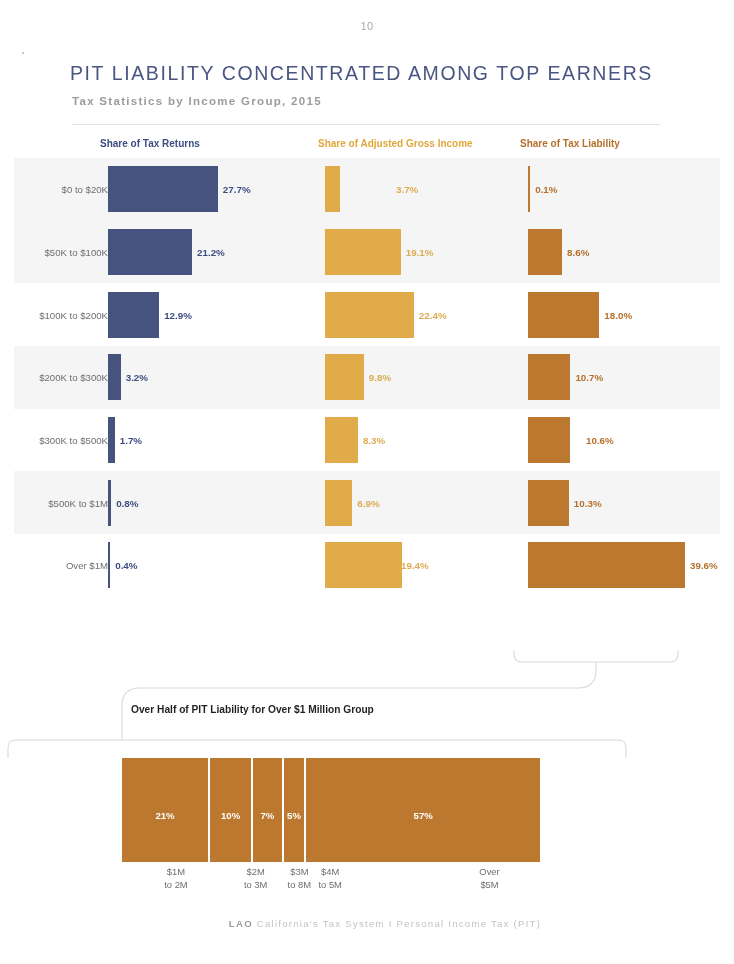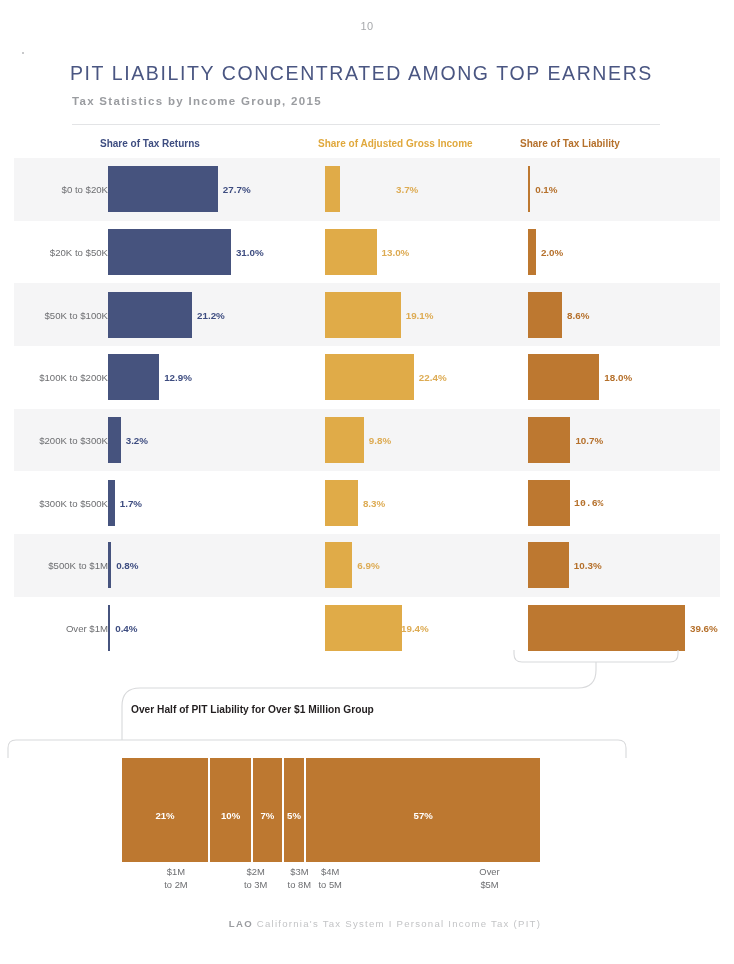--- a/index.html
+++ b/index.html
@@ -106,29 +106,20 @@
 <div class="rows">
     <div class="row alt">
       <div class="row-label">$0 to $20K</div>
       <div class="bar bar-blue" style="left: 94px; width: 109.83px; height: 46px;"></div>
       <div class="bar-val v-blue" style="left: 208.83px;">27.7%</div>
       <div class="bar bar-gold" style="left: 311px; width: 14.6705px; height: 46px;"></div>
       <div class="bar-val v-gold" style="left: 342px; margin-left: 40px;">3.7%</div>
       <div class="bar bar-orng" style="left: 514px; width: 2.2px; height: 46px;"></div>
       <div class="bar-val v-orng" style="left: 521.2px;">0.1%</div>
     </div>
-    <div class="row">
-      <div class="row-label">$20K to $50K</div>
-      <div class="bar bar-blue" style="left: 94px; width: 122.915px; height: 46px;"></div>
-      <div class="bar-val v-blue" style="left: 221.915px;">31.0%</div>
-      <div class="bar bar-gold" style="left: 311px; width: 51.545px; height: 46px;"></div>
-      <div class="bar-val v-gold" style="left: 367.545px;">13.0%</div>
-      <div class="bar bar-orng" style="left: 514px; width: 7.93px; height: 46px;"></div>
-      <div class="bar-val v-orng" style="left: 526.93px;">2.0%</div>
-    </div>
     <div class="row alt">
       <div class="row-label">$50K to $100K</div>
       <div class="bar bar-blue" style="left: 94px; width: 84.058px; height: 46px;"></div>
       <div class="bar-val v-blue" style="left: 183.058px;">21.2%</div>
       <div class="bar bar-gold" style="left: 311px; width: 75.7315px; height: 46px;"></div>
       <div class="bar-val v-gold" style="left: 391.731px;">19.1%</div>
       <div class="bar bar-orng" style="left: 514px; width: 34.099px; height: 46px;"></div>
       <div class="bar-val v-orng" style="left: 553.099px;">8.6%</div>
     </div>
     <div class="row">
@@ -149,21 +140,21 @@
       <div class="bar bar-orng" style="left: 514px; width: 42.4255px; height: 46px;"></div>
       <div class="bar-val v-orng" style="left: 561.425px;">10.7%</div>
     </div>
     <div class="row">
       <div class="row-label">$300K to $500K</div>
       <div class="bar bar-blue" style="left: 94px; width: 6.7405px; height: 46px;"></div>
       <div class="bar-val v-blue" style="left: 105.74px;">1.7%</div>
       <div class="bar bar-gold" style="left: 311px; width: 32.9095px; height: 46px;"></div>
       <div class="bar-val v-gold" style="left: 348.909px;">8.3%</div>
       <div class="bar bar-orng" style="left: 514px; width: 42.029px; height: 46px;"></div>
-      <div class="bar-val v-orng" style="left: 560px; font-family: Liberation Mono, monospace;">10.6%</div>
+      <div class="bar-val v-orng" style="left: 572px;">10.6%</div>
     </div>
     <div class="row alt">
       <div class="row-label">$500K to $1M</div>
       <div class="bar bar-blue" style="left: 94px; width: 3.172px; height: 46px;"></div>
       <div class="bar-val v-blue" style="left: 102.172px;">0.8%</div>
       <div class="bar bar-gold" style="left: 311px; width: 27.3585px; height: 46px;"></div>
       <div class="bar-val v-gold" style="left: 343.358px;">6.9%</div>
       <div class="bar bar-orng" style="left: 514px; width: 40.8395px; height: 46px;"></div>
       <div class="bar-val v-orng" style="left: 559.84px;">10.3%</div>
     </div>

